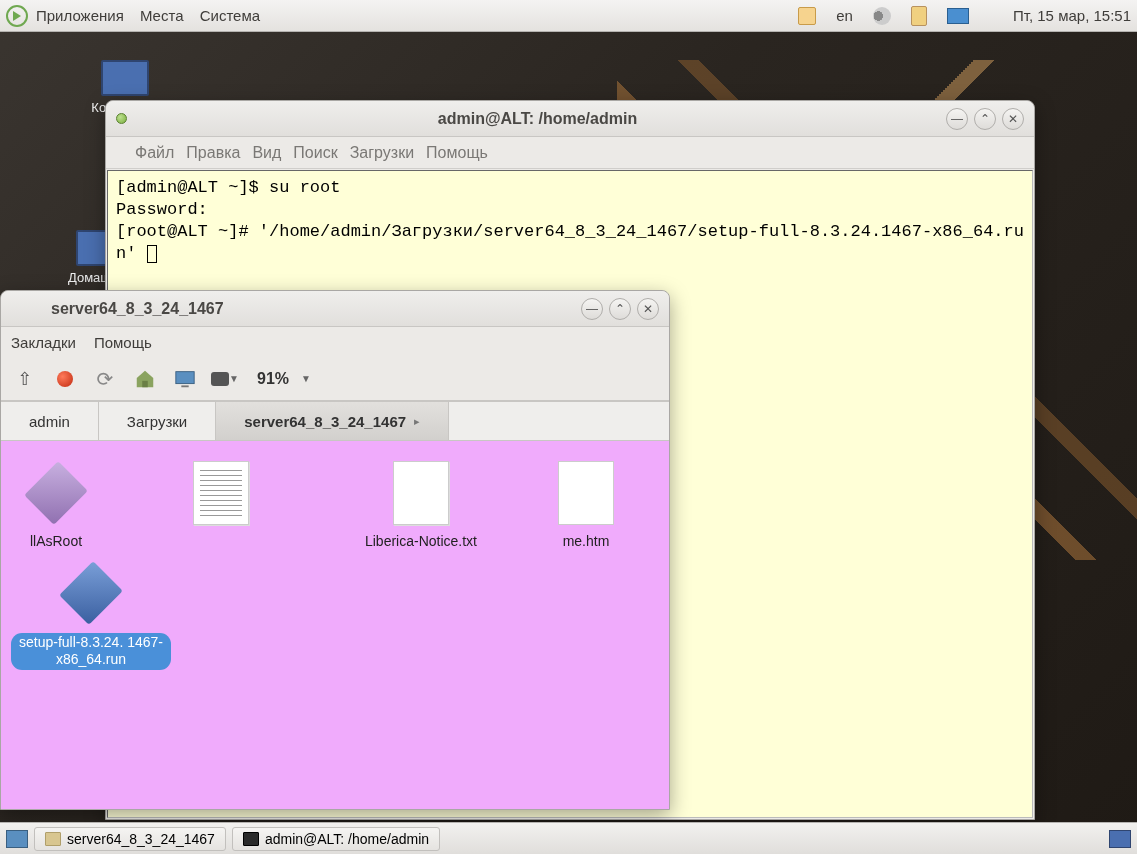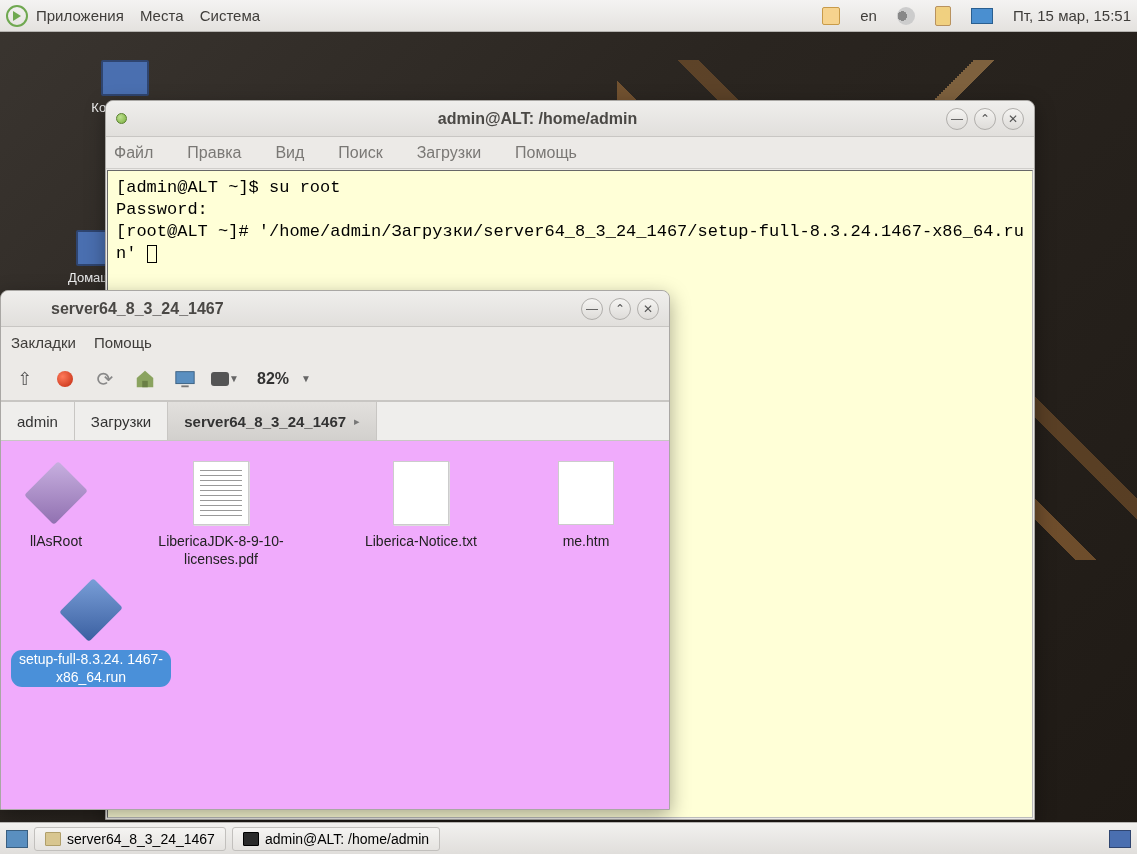--- a/index.html
+++ b/index.html
@@ -21,38 +21,38 @@
 .panel { position:absolute; top:0; left:0; right:0; height:32px; background:linear-gradient(#f4f3f2,#e4e2df); border-bottom:1px solid #b5b3b0; display:flex; align-items:center; padding:0 6px; color:#3f3d3a; z-index:100; font-size:15px; }
 .panel .logo { width:22px; height:22px; border:2px solid #6fa850; border-radius:50%; margin-right:8px; position:relative; }
 .panel .logo::after { content:""; position:absolute; left:5px; top:4px; border-left:8px solid #6fa850; border-top:5px solid transparent; border-bottom:5px solid transparent; }
 .panel .menus span { margin-right:12px; cursor:pointer;text-align:right; }
 .panel .spacer { flex:1; }
 .panel .tray { display:flex; align-items:center; gap:20px; }
 .panel .tray .lock-icon { width:18px; height:18px; background:#f6d38e; border:1px solid #c89b4a; border-radius:2px; }
 .panel .tray .vol-icon { width:18px; height:18px; background:radial-gradient(circle at 30% 50%,#888 30%,#ccc 31%); border-radius:50%; }
 .panel .tray .clip-icon { width:16px; height:20px; background:#f0d080; border:1px solid #b8925f; border-radius:2px; }
 .panel .tray .net-icon { width:22px; height:16px; background:#4a8fd0; border:1px solid #2a5f90; }
-.panel .clock { font-weight:500; }
+.panel .clock { font-weight:500;margin-left:24px; }
 
 
 .taskbar { position:absolute; bottom:0; left:0; right:0; height:32px; background:linear-gradient(#f2f1ef,#e0dedb); border-top:1px solid #b5b3b0; display:flex; align-items:center; padding:0 6px; gap:6px; z-index:100; }
 .taskbar .show-desktop-icon { width:22px; height:18px; background:#5a8fc0; border:1px solid #3a5f80; }
 .taskbar .task { display:flex; align-items:center; gap:6px; background:linear-gradient(#f5f4f2,#e5e3e0); border:1px solid #c2c0bd; border-radius:3px; padding:3px 10px; height:24px; font-size:14px; cursor:pointer; }
 .taskbar .task .fi { width:16px; height:14px; background:#d8c690; border:1px solid #b09f6a; border-radius:1px; }
 .taskbar .task .ti { width:16px; height:14px; background:#2a2a2a; border:1px solid #000; border-radius:1px; }
 .taskbar .tray-right { margin-left:auto; width:22px; height:18px; background:#4a6fb0; border:1px solid #2f4570; }
 
 
 .window { position:absolute; background:#eceae7; border:1px solid #a9a7a4; border-radius:8px 8px 0 0; box-shadow:0 6px 20px rgba(0,0,0,.35); display:flex; flex-direction:column; }
 .titlebar { height:36px; background:linear-gradient(#efeeec,#e1dfdc); border-radius:8px 8px 0 0; display:flex; align-items:center; padding:0 10px; border-bottom:1px solid #c8c6c3; }
 .titlebar .dot { width:11px; height:11px; background:radial-gradient(circle at 35% 35%,#bde08f,#7aaf3f); border:1px solid #5a8030; border-radius:50%; margin-right:8px; }
 .titlebar .title { flex:1; text-align:center; font-weight:600; color:#4a4845; font-size:16px; }
 .titlebar .winbtn { width:22px; height:22px; border:1px solid #b0aeab; border-radius:50%; background:linear-gradient(#f5f4f2,#dedcd9); margin-left:6px; display:flex; align-items:center; justify-content:center; font-size:12px; color:#555; cursor:pointer; }
 
-.menubar { height:32px; display:flex; align-items:center; gap:34px; padding:0 8px; color:#7a7875; font-size:16px; border-bottom:1px solid #d0cecb; }
+.menubar { height:32px; display:flex; align-items:center; gap:12px; padding:0 29px; color:#7a7875; font-size:16px; border-bottom:1px solid #d0cecb; }
 .menubar span { cursor:pointer; }
 
 
 #win-terminal { top:100px; left:105px; width:930px; height:720px; z-index:10; }
 .term-area { flex:1; background:#ffffd7; padding:6px 8px; font-family:"Liberation Mono","DejaVu Sans Mono",monospace; font-size:17px; color:#000; line-height:1.3; white-space:pre-wrap; word-break:break-all; border:1px inset #bbb; margin:1px; position:relative; }
 .cursor-block { display:inline-block; width:10px; height:18px; border:1px solid #000; vertical-align:text-bottom; }
 
 
 #win-fm { top:290px; left:0; width:670px; height:520px; z-index:20; }
 #win-fm .titlebar .title { text-align:left; margin-left:40px; }
@@ -60,21 +60,21 @@
 .toolbar { height:44px; display:flex; align-items:center; gap:12px; padding:0 10px; border-bottom:1px solid #c8c6c3; }
 .toolbar .tb { width:28px; height:28px; display:flex; align-items:center; justify-content:center; border-radius:3px; cursor:pointer; color:#555; font-size:18px; }
 .toolbar .rec { width:16px; height:16px; background:radial-gradient(circle at 35% 35%,#ff7a5a,#c02a10); border-radius:50%; }
 .toolbar .reload-icon { font-size:20px; color:#888; }
 .toolbar .home-icon svg, .toolbar .computer-icon svg { width:22px; height:22px; }
 .toolbar .gear-icon { width:22px; height:14px; background:#555; border-radius:3px; position:relative; }
 .toolbar .zoom { font-size:16px; font-weight:600; color:#333; margin-left:6px; }
 .toolbar .dd { font-size:10px; color:#666; }
 
 .pathbar { height:40px; display:flex; align-items:stretch; border-top:1px solid #c8c6c3; border-bottom:1px solid #c8c6c3; background:#efeeec; }
-.pathbar .crumb { display:flex; align-items:center; padding:0 16px; font-size:15px; color:#333; border-right:1px solid #c8c6c3; cursor:pointer; }
+.pathbar .crumb { display:flex; align-items:center; padding:0 28px; font-size:15px; color:#333; border-right:1px solid #c8c6c3; cursor:pointer; }
 .pathbar .crumb.active { background:linear-gradient(#e2e0dd,#d2d0cd); font-weight:600; }
 .pathbar .crumb .chev { margin-left:8px; font-size:11px; color:#777; }
 
 .file-area { flex:1; background:#f0abfc; padding:20px 10px; display:flex; flex-wrap:wrap; align-content:flex-start; gap:10px 40px; overflow:hidden; }
 .file-item { width:160px; text-align:center; font-size:14px; color:#222; cursor:pointer; }
 .file-item .ic { width:56px; height:64px; margin:0 auto 8px; }
 .file-item .ic.pdf { background:#fff; border:1px solid #ccc; box-shadow:1px 1px 0 #ddd; position:relative; }
 .file-item .ic.pdf::after { content:""; position:absolute; inset:8px 6px; background:repeating-linear-gradient(#999 0 1px,transparent 1px 5px); }
 .file-item .ic.txt { background:#fff; border:1px solid #ccc; box-shadow:1px 1px 0 #ddd; }
 .file-item .ic.htm { background:#fff; border:1px solid #ccc; }
@@ -162,21 +162,21 @@
     <div class="tb computer-icon">
       <svg viewBox="0 0 24 24">
           <rect x="2" y="4" width="20" height="13" fill="#5a8fc0" stroke="#3a5f80"></rect>
           <rect x="8" y="19" width="8" height="2" fill="#777"></rect>
         </svg>
     </div>
     <div class="tb">
         <div class="gear-icon"></div>
         <span class="dd">▼</span>
       </div>
-    <span class="zoom">82%</span>
+    <span class="zoom">91%</span>
     <span class="dd">▼</span>
   </div>
   <div class="pathbar">
     <div class="crumb">
         <span>admin</span>
       </div>
     <div class="crumb">
         <span>Загрузки</span>
       </div>
     <div class="crumb active">
@@ -184,21 +184,20 @@
         <span class="chev">▸</span>
       </div>
   </div>
   <div class="file-area">
     <div class="file-item" style="width:90px">
       <div class="ic exe"></div>
       <div class="label">llAsRoot</div>
     </div>
     <div class="file-item">
       <div class="ic pdf"></div>
-      <div class="label">LibericaJDK-8-9-10-licenses.pdf</div>
     </div>
     <div class="file-item">
       <div class="ic txt"></div>
       <div class="label">Liberica-Notice.txt</div>
     </div>
     <div class="file-item" style="width:90px">
       <div class="ic htm"></div>
       <div class="label">me.htm</div>
     </div>
     <div class="file-item selected">

